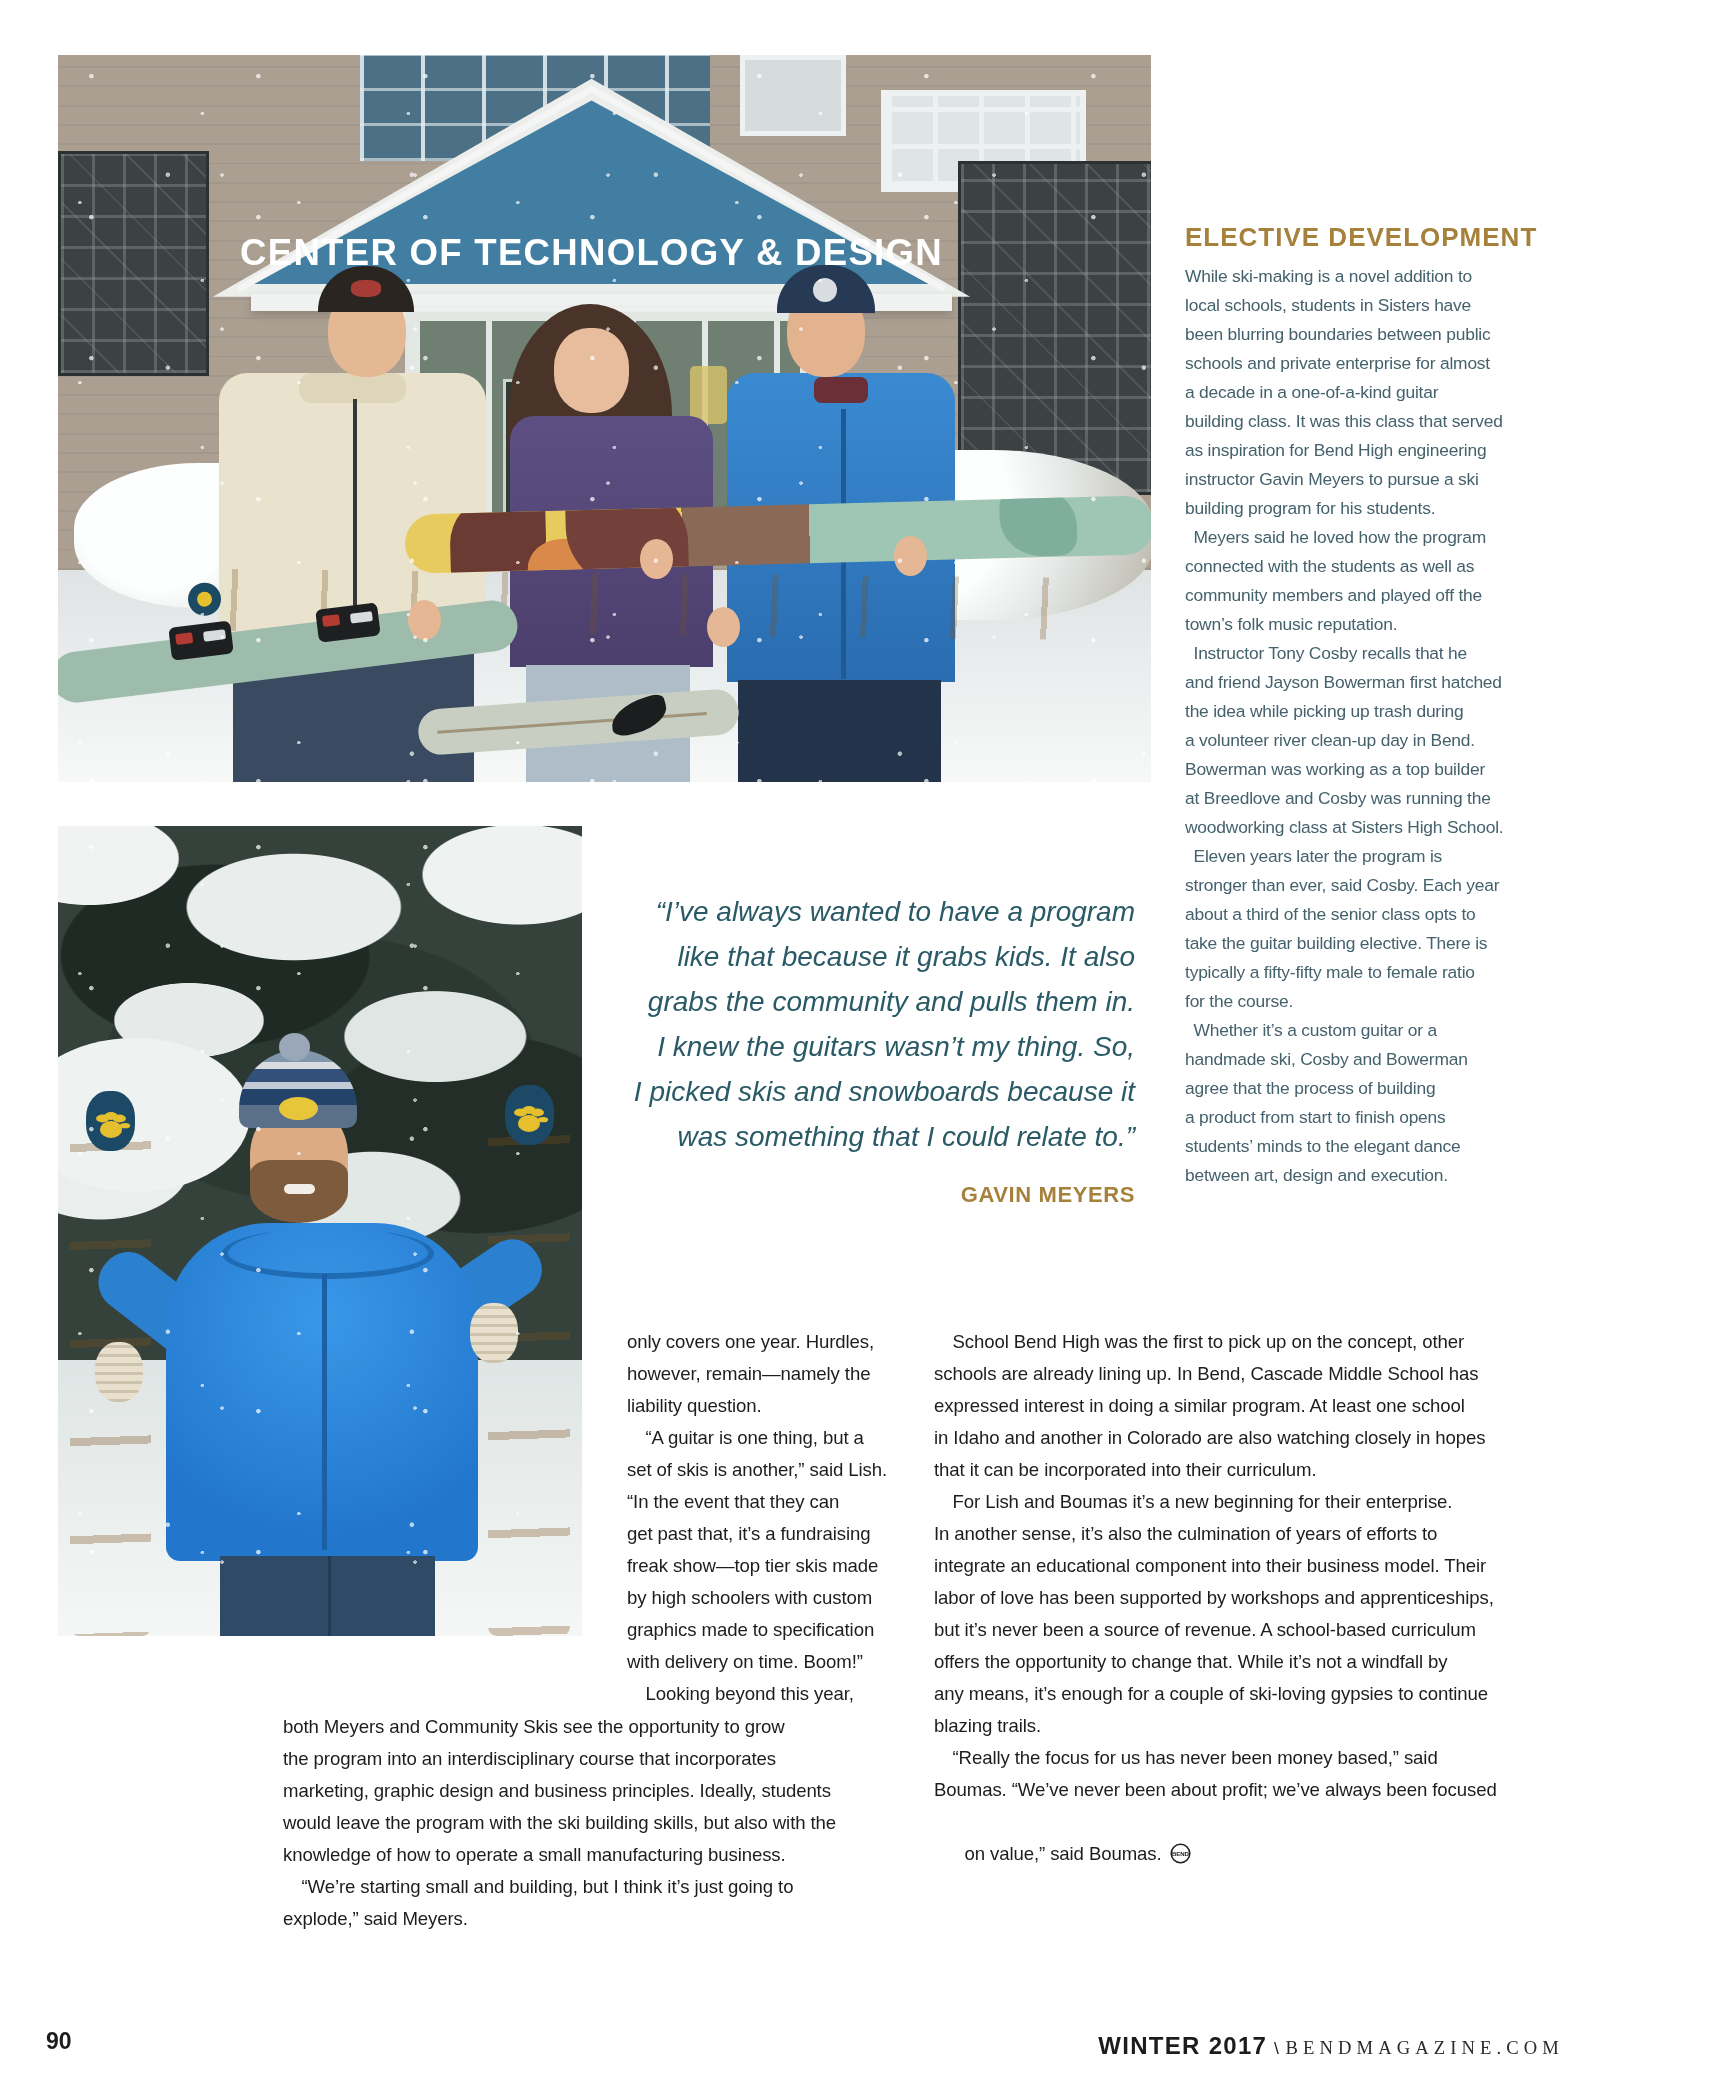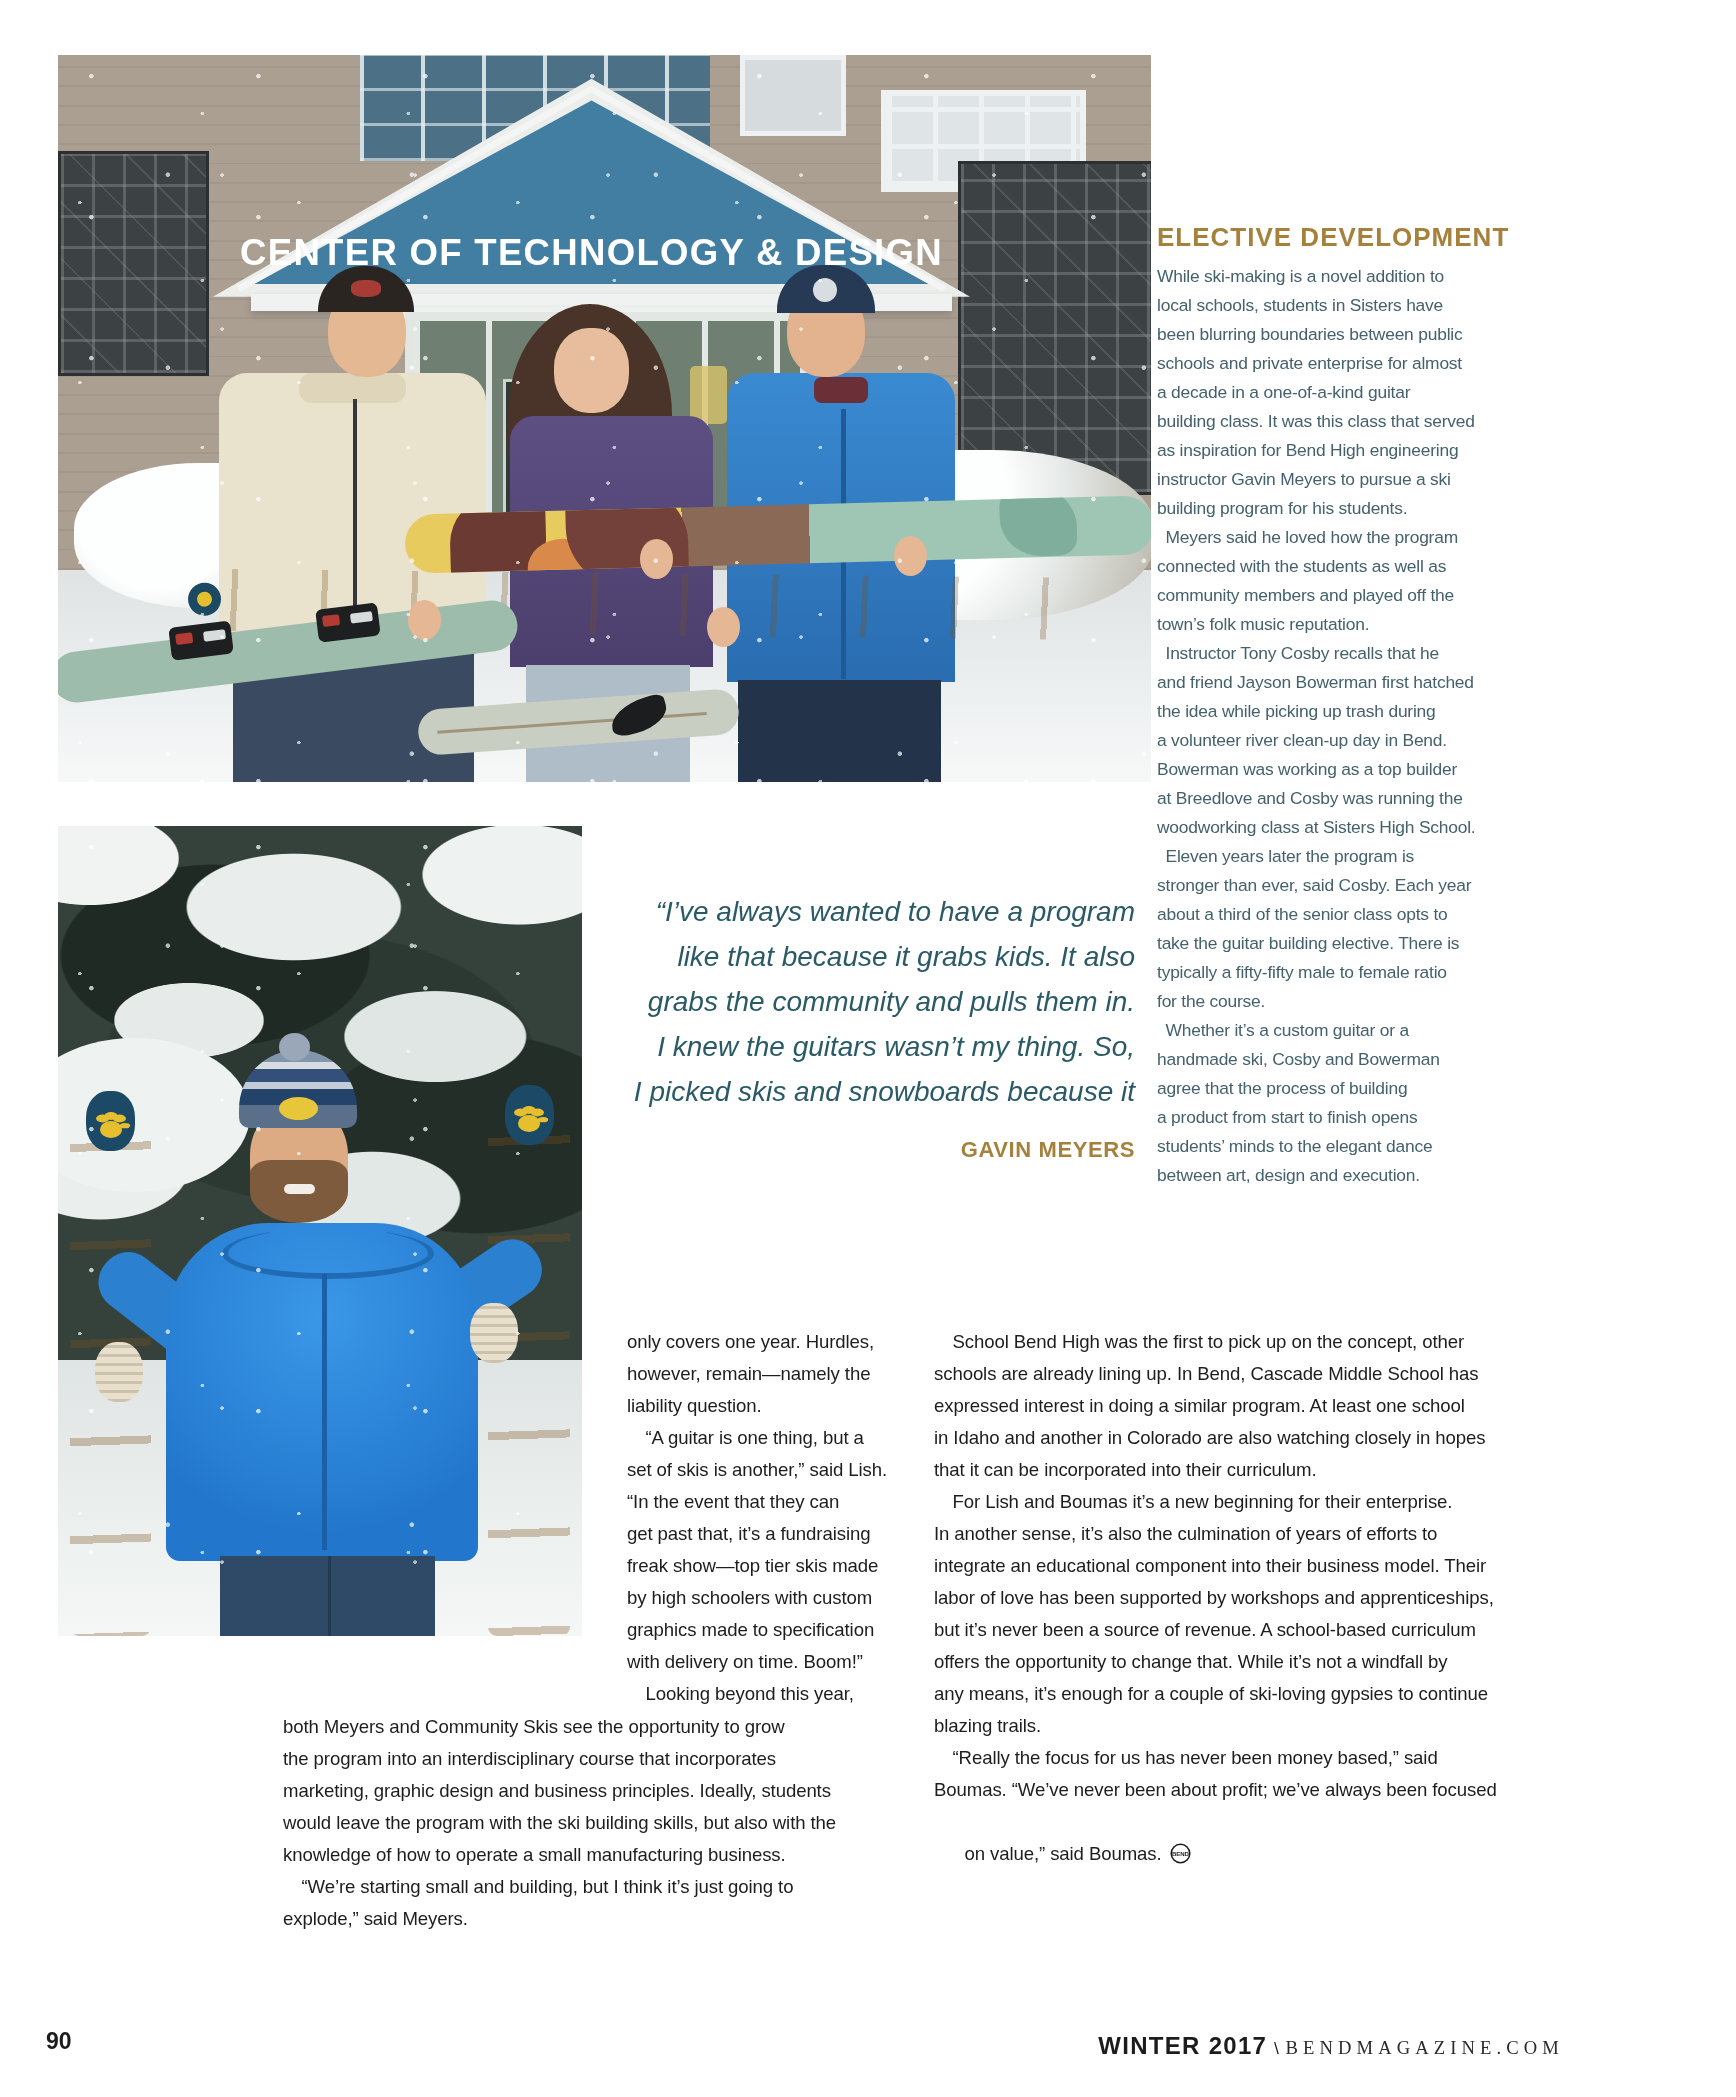--- a/index.html
+++ b/index.html
@@ -1,21 +1,21 @@
 <!DOCTYPE html>
 <html style="font-size:10.3px"><head>
 <meta charset="utf-8">
 <style>
   html,body{margin:0;padding:0;background:#fff;}
   .page{position:relative;width:1736px;height:2097px;background:#ffffff;overflow:hidden;
         font-family:"Liberation Sans", sans-serif;}
   .abs{position:absolute;}
 
   
-  .sidebar{left:1157px;top:222px;width:373px;}
+  .sidebar{left:1185px;top:222px;width:373px;}
   .sidebar-heading{font-size:26px;font-weight:bold;letter-spacing:1px;color:#a5813c;margin-bottom:9px;}
   .sline{white-space:pre;font-size:17.4px;line-height:29px;letter-spacing:-0.2px;color:#44616c;}
 
   .pullquote{left:627px;top:889px;width:508px;text-align:right;}
   .qline{white-space:pre;font-size:28px;line-height:45px;font-style:italic;color:#2a5a66;}
   .pq-attr{margin-top:23px;font-size:22px;font-weight:bold;letter-spacing:0.6px;color:#a5813c;}
 
   .bline{white-space:pre;font-size:18.6px;line-height:32px;letter-spacing:-0.1px;color:#1d1d1d;}
   .colA{left:627px;top:1326px;width:321px;}
   .colB{left:934px;top:1326px;width:637px;}
@@ -312,20 +312,21 @@
     <div class="snow"></div>
   </div>
 
   <div class="abs pullquote">
     <div>
         <div class="qline">“I’ve always wanted to have a program</div>
         <div class="qline">like that because it grabs kids. It also</div>
         <div class="qline">grabs the community and pulls them in.</div>
         <div class="qline">I knew the guitars wasn’t my thing. So,</div>
         <div class="qline">I picked skis and snowboards because it</div>
+        <div class="qline">was something that I could relate to.”</div>
       </div>
     <div class="pq-attr">GAVIN MEYERS</div>
   </div>
 
   <div class="abs colA">
       <div class="bline">only covers one year. Hurdles,</div>
       <div class="bline">however, remain—namely the</div>
       <div class="bline">liability question.</div>
       <div class="bline"> “A guitar is one thing, but a</div>
       <div class="bline">set of skis is another,” said Lish.</div>

